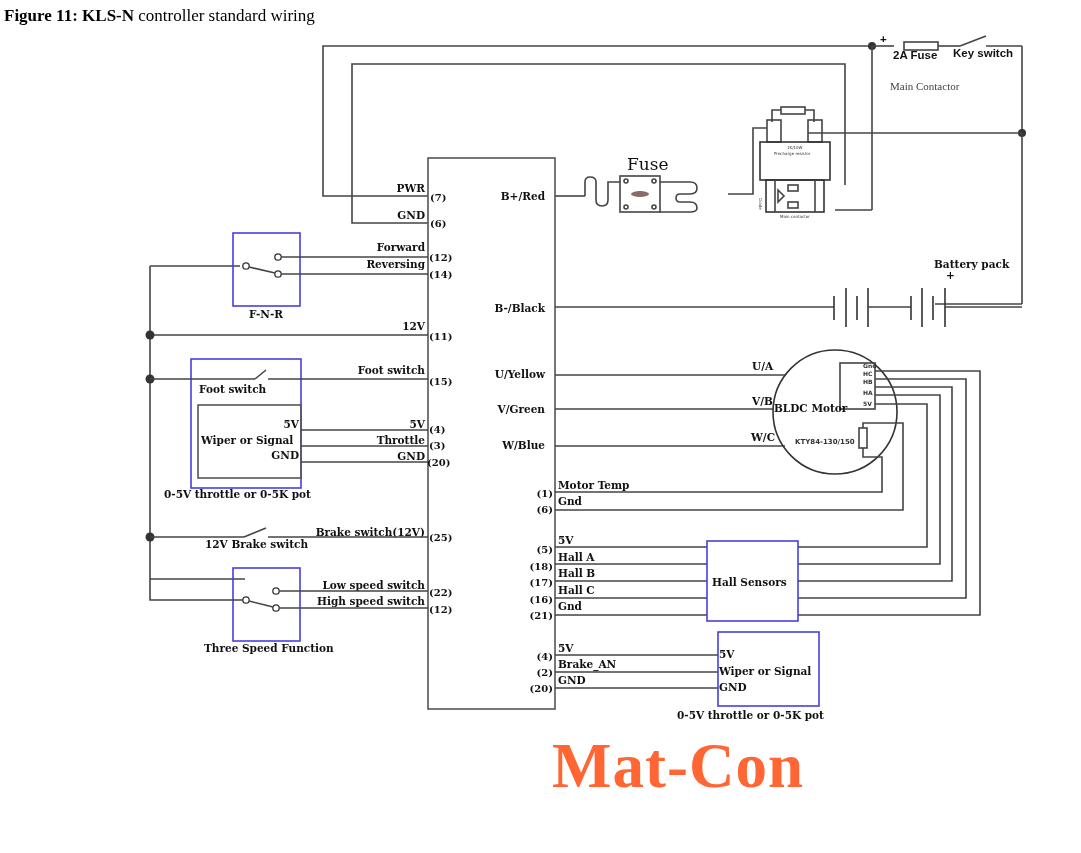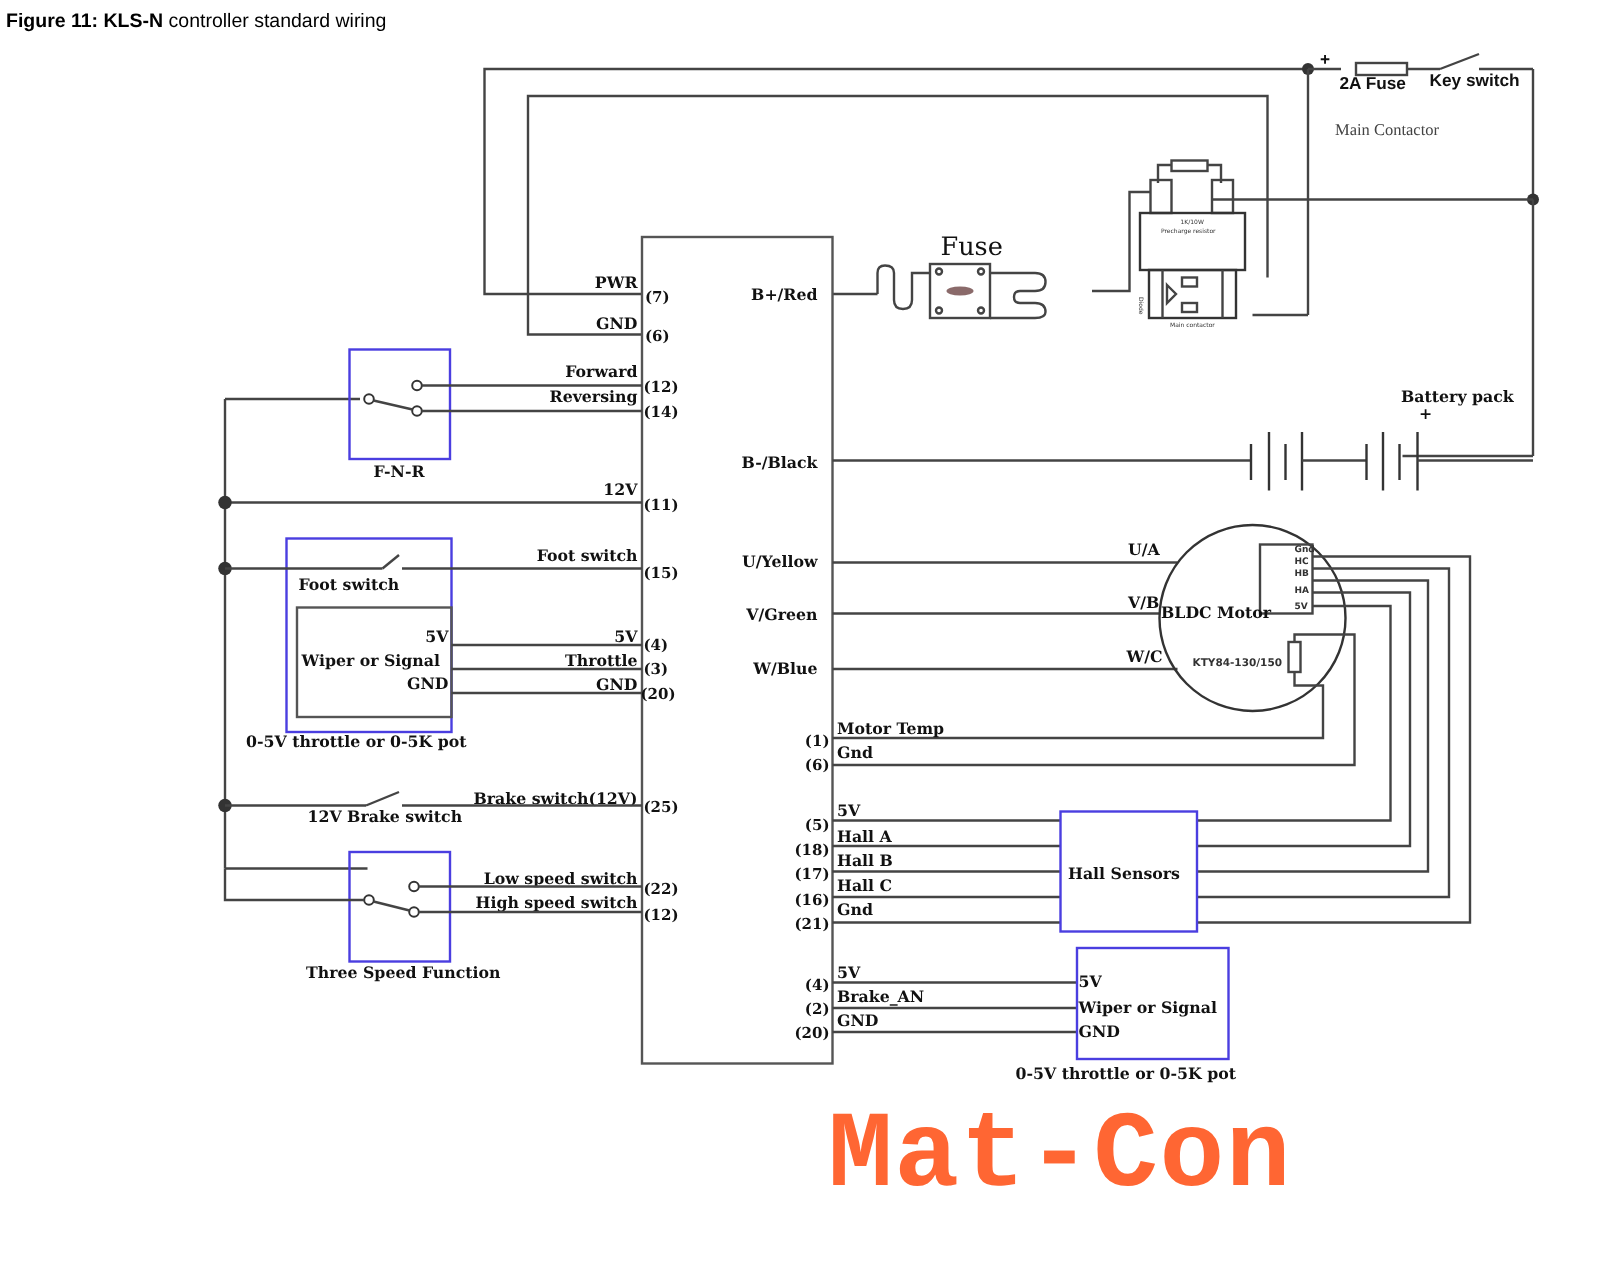--- a/index.html
+++ b/index.html
@@ -1,32 +1,32 @@
 <!DOCTYPE html>
 <html><head>
 <meta charset="utf-8">
 <style>
   html, body { margin: 0; padding: 0; background: #ffffff; }
   body { width: 1081px; height: 853px; position: relative; overflow: hidden; }
-  .caption { position: absolute; left: 4px; top: 6px; font-family: Liberation Sans, sans-serif; font-size: 13px; color: #000; }
+  .caption { position: absolute; left: 4px; top: 6px; font-family: Liberation Serif, serif; font-size: 17px; color: #000; }
   .caption b { font-weight: bold; }
   svg { position: absolute; left: 0; top: 0; }
   .w { stroke: #444; stroke-width: 1.6; fill: none; }
   .wd { stroke: #333; stroke-width: 1.6; fill: none; }
   .box { stroke: #555; stroke-width: 1.6; fill: none; }
   .blue { stroke: #4a3ee0; stroke-width: 1.6; fill: none; }
   .lbl { font-family: "DejaVu Serif", serif; font-weight: bold; font-size: 10.5px; fill: #111; }
   .lbls { font-family: "DejaVu Serif", serif; font-weight: bold; font-size: 10px; fill: #111; }
   .sans { font-family: "Liberation Sans", sans-serif; font-weight: bold; font-size: 11.5px; fill: #111; }
   .tiny { font-family: "DejaVu Sans", sans-serif; font-size: 4px; fill: #333; }
   .serif { font-family: "Liberation Serif", serif; font-size: 11px; fill: #444; }
   .fuselbl { font-family: "DejaVu Serif", serif; font-size: 17px; fill: #111; }
   .dot { fill: #333; }
   .term { fill: #fff; stroke: #333; stroke-width: 1.3; }
-  .watermark { position: absolute; left: 552px; top: 735px; font-family: Liberation Mono, monospace; font-weight: bold; font-size: 72px; color: #ff6633; letter-spacing: 1px; line-height: 1; }
+  .watermark { position: absolute; left: 552px; top: 735px; font-family: Liberation Serif, serif; font-weight: bold; font-size: 63px; color: #ff6633; letter-spacing: 1px; line-height: 1; }
 </style>
 </head>
 <body>
 
 <div class="caption"><b>Figure 11: KLS-N</b><span> controller standard wiring</span></div>
 
 <svg width="1081" height="853" viewBox="0 0 1081 853">
 
   <g>
     <polyline class="w" points="428,196 323,196 323,46 872,46"></polyline>

